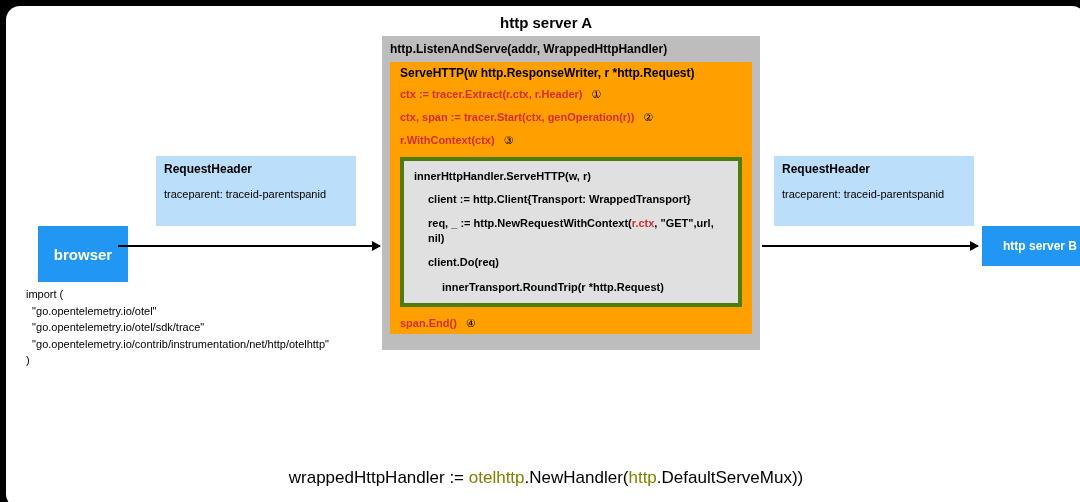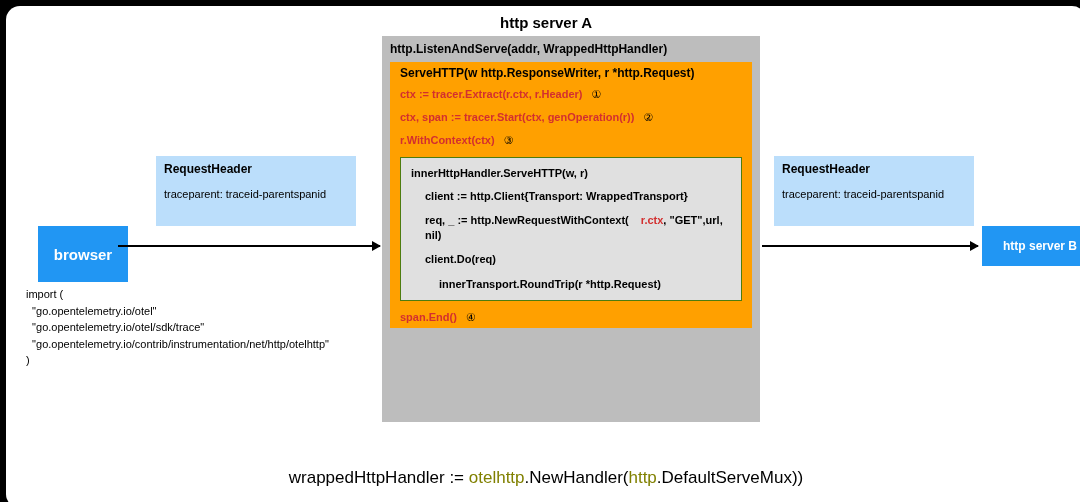--- a/index.html
+++ b/index.html
@@ -10,30 +10,30 @@
   .req1-box { position: absolute; left: 150px; top: 150px; width: 200px; height: 70px; background: #bbdefb; padding: 6px 8px; font-size: 11px; }
   .req1-box .rh-title { font-weight: bold; font-size: 12px; margin-bottom: 12px; }
   .req2-box { position: absolute; left: 768px; top: 150px; width: 200px; height: 70px; background: #bbdefb; padding: 6px 8px; font-size: 11px; }
   .req2-box .rh-title { font-weight: bold; font-size: 12px; margin-bottom: 12px; }
   .serverB-box { position: absolute; left: 976px; top: 220px; width: 116px; height: 40px; background: #2196f3; color: #fff; font-weight: bold; font-size: 12px; display: flex; align-items: center; justify-content: center; }
   .arrow { position: absolute; height: 1.5px; background: #000; }
   .arrow::after { content: ""; position: absolute; right: -1px; top: -4px; border-left: 9px solid #000; border-top: 5px solid transparent; border-bottom: 5px solid transparent; }
   .arrow1 { left: 112px; top: 239px; width: 262px; }
   .arrow2 { left: 756px; top: 239px; width: 216px; }
   .import-block { position: absolute; left: 20px; top: 280px; font-size: 11px; line-height: 1.5; }
-  .outer-gray { position: absolute; left: 376px; top: 30px; width: 378px; height: 386px; background: #bdbdbd; padding: 6px 8px; }
+  .outer-gray { position: absolute; left: 376px; top: 30px; width: 378px; height: 314px; background: #bdbdbd; padding: 6px 8px; }
   .outer-gray-title { font-size: 12px; font-weight: bold; margin-bottom: 6px; }
   .orange-box { background: #ffa000; padding: 4px 10px; }
   .orange-title { font-size: 12px; font-weight: bold; margin-bottom: 8px; }
   .red-line { color: #d32f2f; font-weight: bold; font-size: 11px; margin-bottom: 10px; }
   .circ { color: #000; font-weight: normal; margin-left: 6px; }
-  .inner-gray { background: #e0e0e0; border: 1px solid #4d7c0f; padding: 8px 10px; font-size: 11px; font-weight: bold; line-height: 1.4; margin-bottom: 10px; }
+  .inner-gray { background: #e0e0e0; border: 4px solid #4d7c0f; padding: 8px 10px; font-size: 11px; font-weight: bold; line-height: 1.4; margin-bottom: 10px; }
   .inner-gray .l2 { padding-left: 14px; margin-top: 8px; }
   .inner-gray .l3 { padding-left: 28px; margin-top: 10px; }
-  .rctx { color: #d32f2f; margin-left: 12px; }
+  .rctx { color: #d32f2f; }
   .bottom-code { position: absolute; left: 0; right: 0; bottom: 20px; text-align: center; font-size: 17px; }
   .olive { color: #808000; }
 </style>
 </head>
 <body>
 
 <div class="page">
 
   <div class="title">http server A</div>
 

